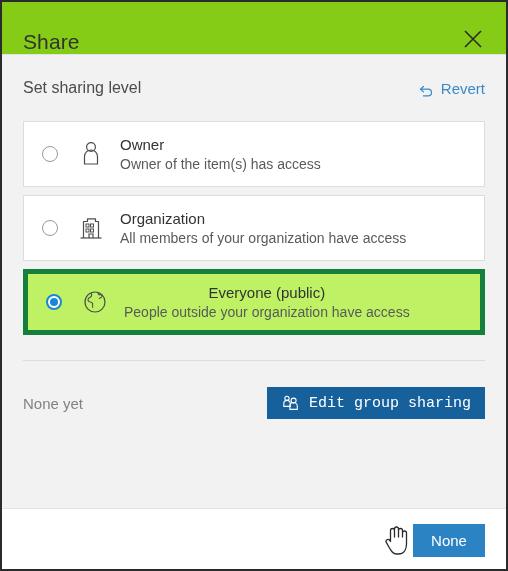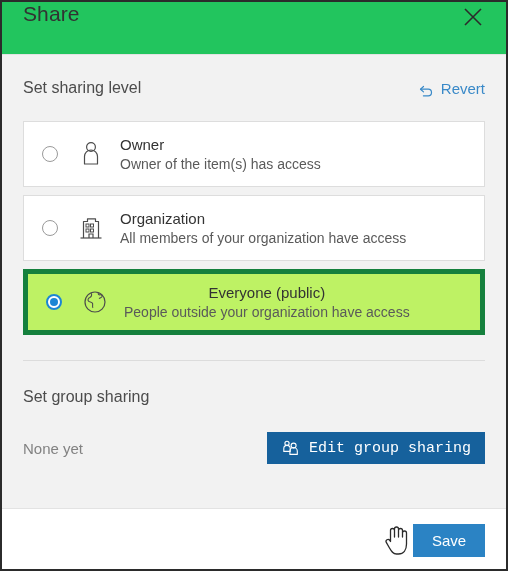--- a/index.html
+++ b/index.html
@@ -17,24 +17,24 @@
     height: 571px;
     box-sizing: border-box;
     border: 2px solid #2b2b2b;
     background: #f2f2f2;
     overflow: hidden;
   }
 
   
   .header {
     height: 53px;
-    background: #22c55e;
+    background: #84cc16;
     border-bottom: 1px solid #e3e3e3;
     display: flex;
-    align-items: flex-start;
+    align-items: flex-end;
     justify-content: space-between;
     padding: 0 18px 0 21px;
     box-sizing: border-box;
   }
   .dialog-title {
     font-size: 21px;
     color: #323232;
     font-weight: 400;
     letter-spacing: .1px;
   }
@@ -286,21 +286,20 @@
         </svg>
       </div>
       <div class="opt-text">
         <div class="opt-label">Everyone (public)</div>
         <div class="opt-desc">People outside your organization have access</div>
       </div>
     </div>
 
     <div class="divider"></div>
 
-    <div class="group-title">Set group sharing</div>
 
     <div class="group-row">
       <div class="none-yet">None yet</div>
       <button class="edit-btn">
         <span>
           <svg width="19" height="18" viewBox="0 0 19 18">
             <circle cx="6" cy="4.3" r="2.1" stroke="#ffffff" stroke-width="1.1" fill="none"></circle>
             <path d="M2.8 12.4 V9.6 a3.2 3.2 0 0 1 6.4 0 V12.4 Z" stroke="#ffffff" stroke-width="1.1" fill="none" stroke-linejoin="round"></path>
             <circle cx="12.6" cy="6.6" r="2.5" stroke="#ffffff" stroke-width="1.1" fill="none"></circle>
             <path d="M8.9 15.4 V12.2 a3.7 3.7 0 0 1 7.4 0 V15.4 Z" stroke="#ffffff" stroke-width="1.1" fill="none" stroke-linejoin="round"></path>
@@ -312,16 +311,16 @@
 
     <div class="cursor">
       <svg width="28" height="34" viewBox="0 0 28 34">
         <path d="M6.5 18.5 V7.5 a2 2 0 0 1 4 0 V14 V6 a2 2 0 0 1 4 0 V14 V7.5 a2 2 0 0 1 4 0 V14 V10 a2 2 0 0 1 4 0 V21 c0 6 -3 10 -8 10 h-2 c-3.5 0 -5 -2.5 -7 -6 l-3.2 -5.6 a2 2 0 0 1 3.4 -2.1 Z" fill="#ffffff" stroke="#2b2b2b" stroke-width="1.3" stroke-linejoin="round"></path>
       </svg>
     </div>
 
   </div>
 
   <div class="footer">
-    <button class="btn btn-primary">Save</button>
+    <button class="btn btn-primary">None</button>
   </div>
 
 </div>
 
 </body></html>

